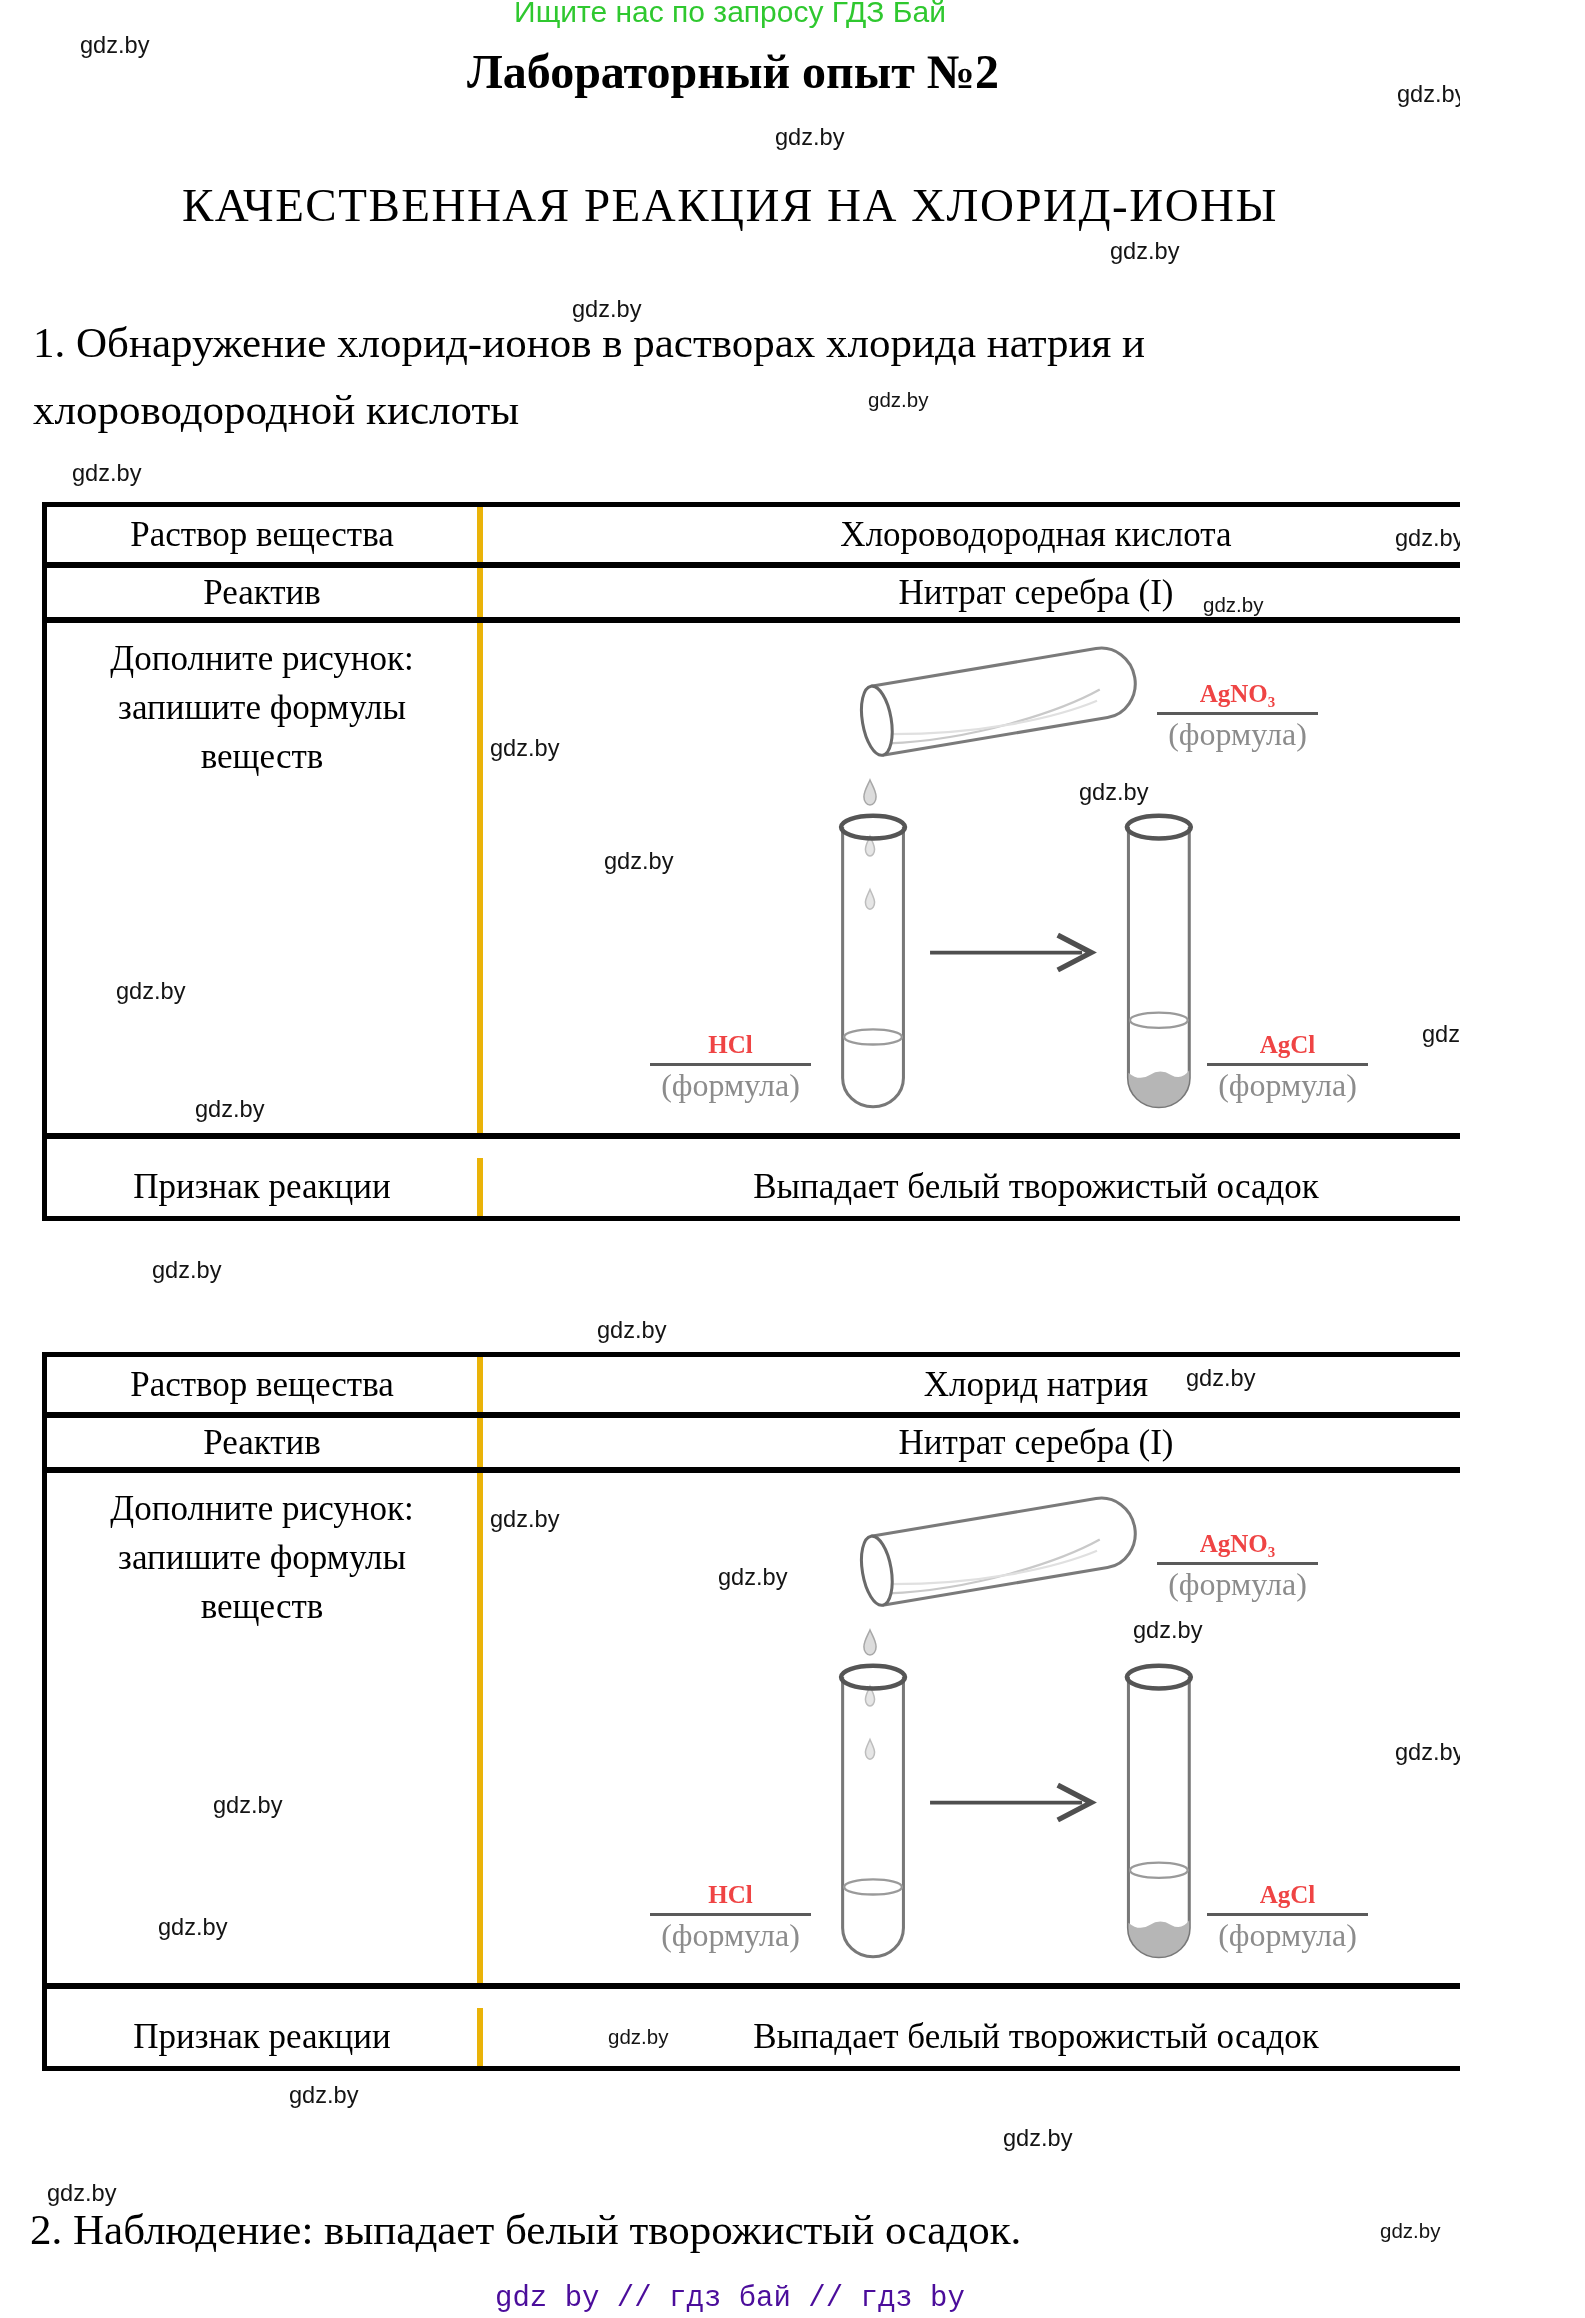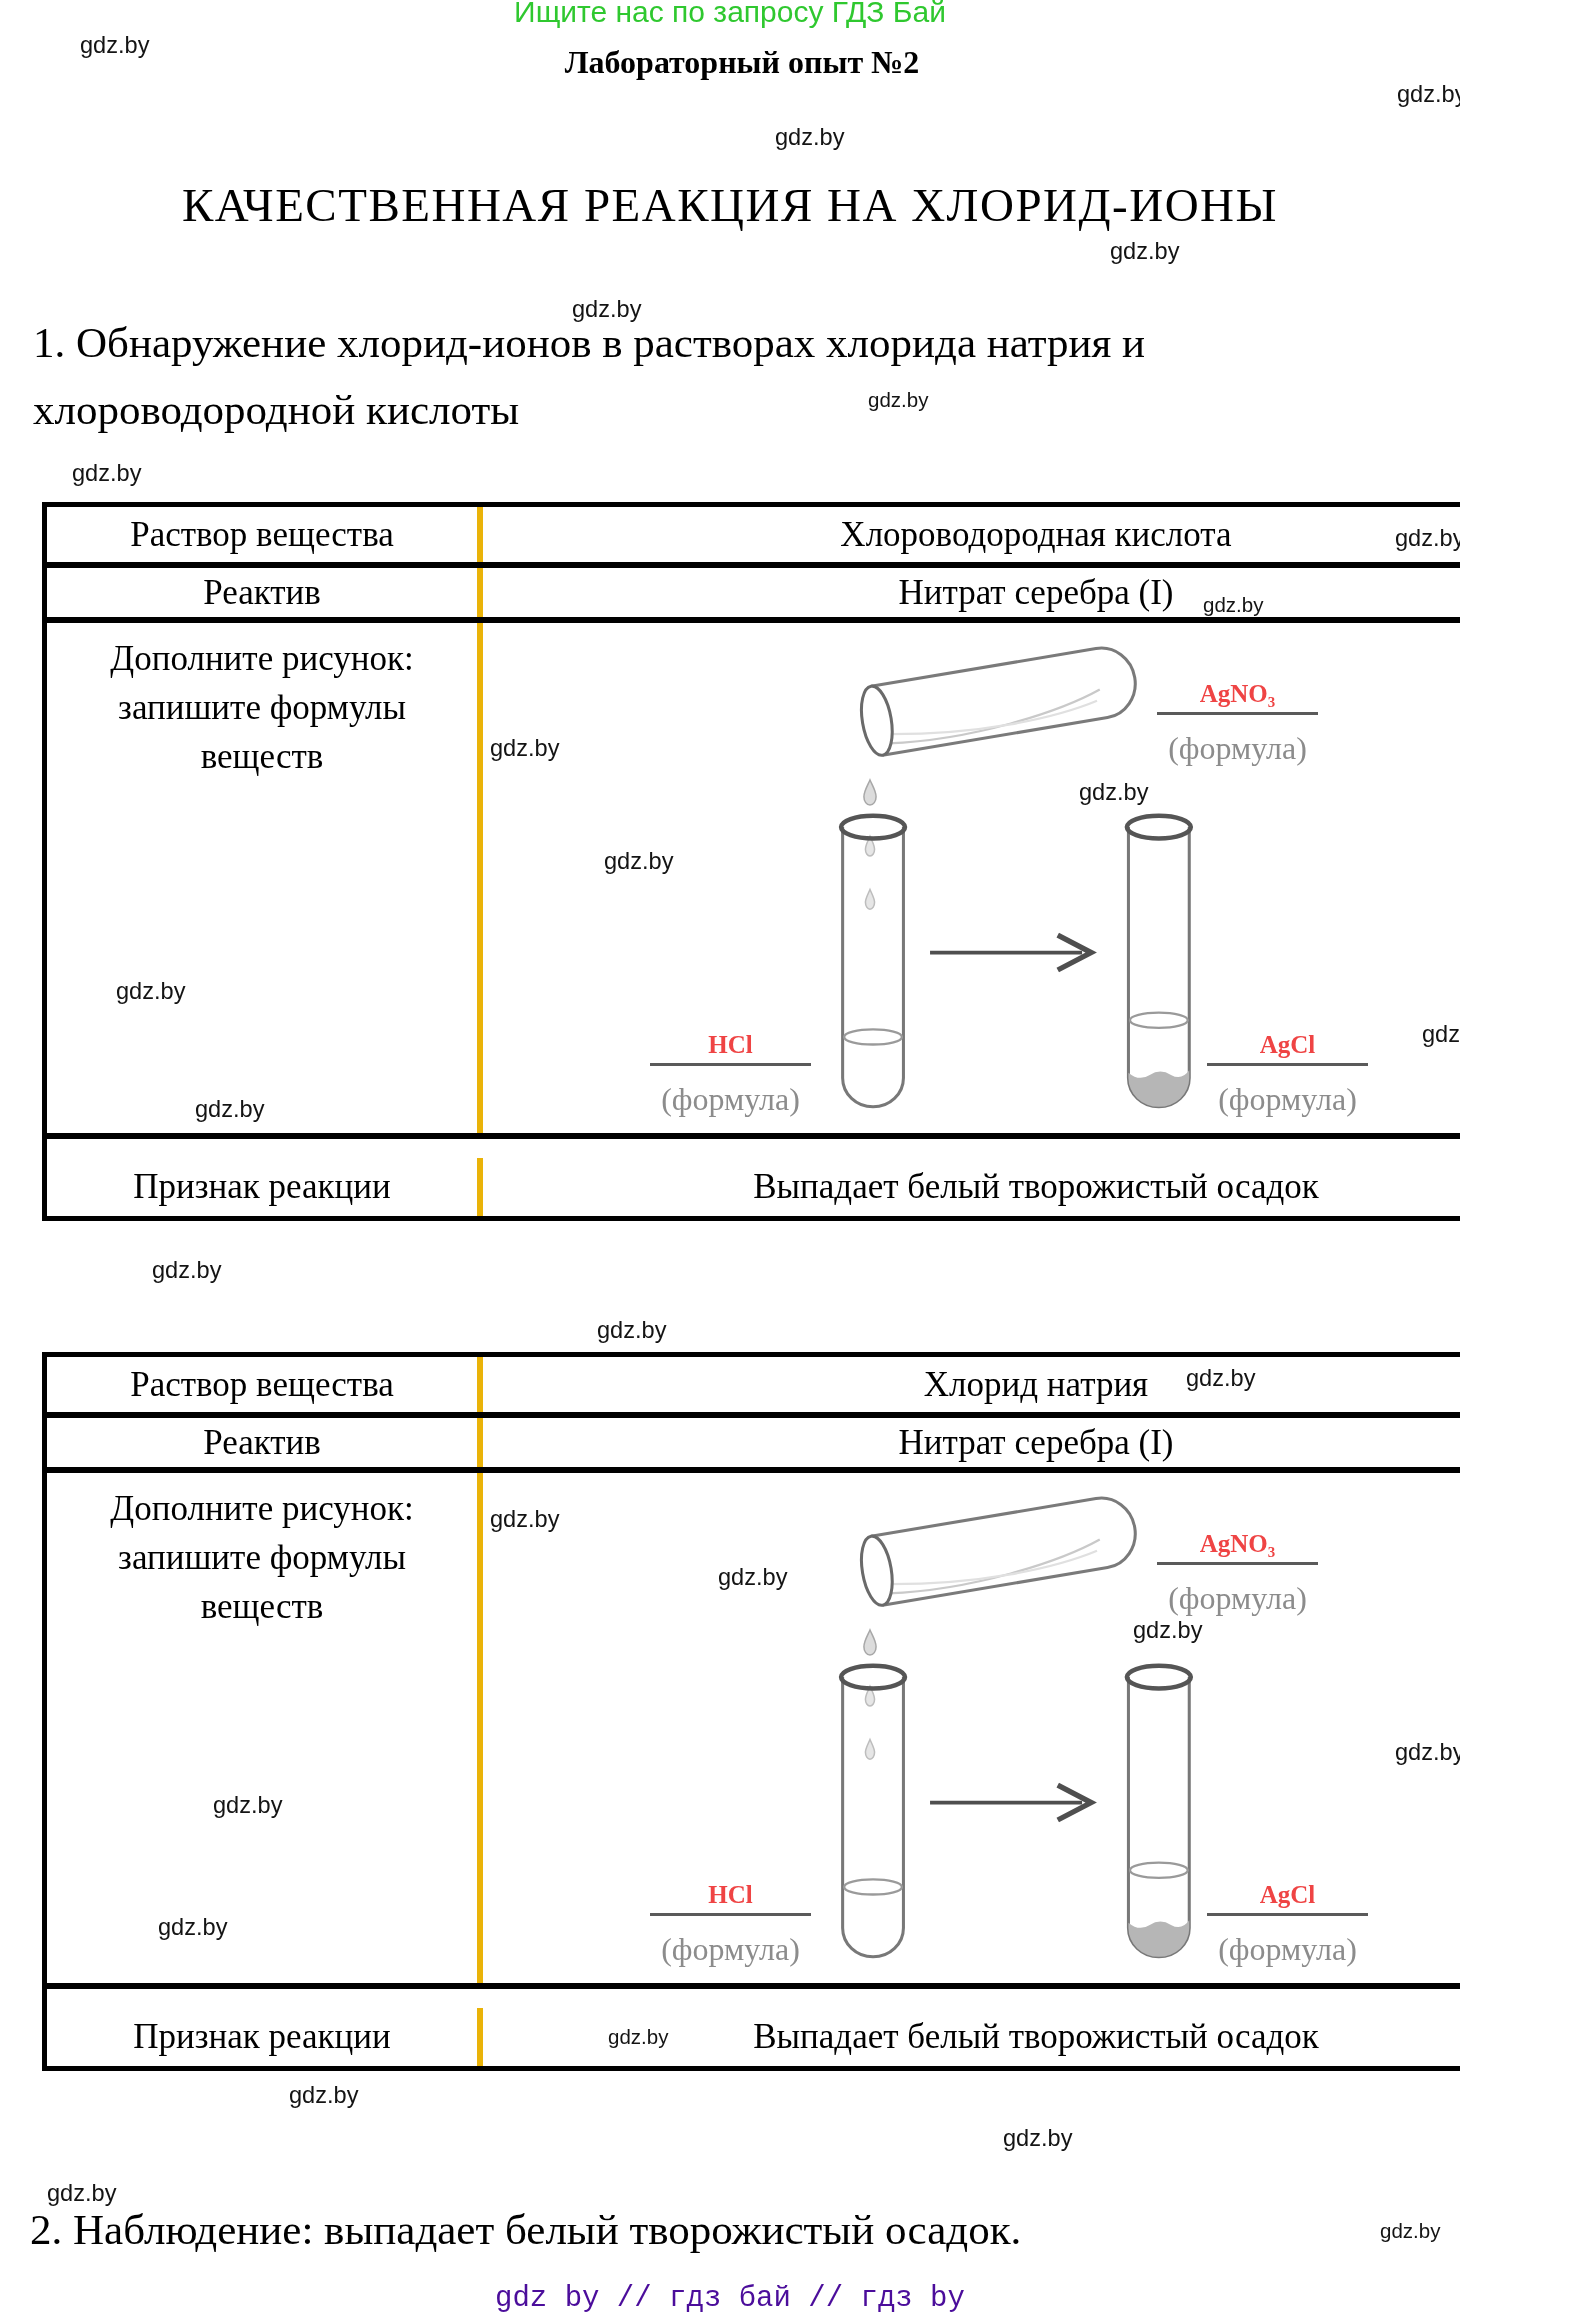--- a/index.html
+++ b/index.html
@@ -1,21 +1,21 @@
 <!DOCTYPE html>
 <html style="font-size:12px"><head>
 <meta charset="utf-8">
 <style>
   html,body{margin:0;padding:0;background:#fff;}
   .page{position:relative;width:1460px;height:2319px;background:#ffffff;overflow:hidden;
         font-family:"Liberation Serif","DejaVu Serif",serif;color:#000;}
   .banner{position:absolute;top:-4.6px;left:0;width:100%;text-align:center;
           font-family:"Liberation Sans","DejaVu Sans",sans-serif;font-size:30px;color:#2fc82f;}
-  .doc-title{position:absolute;top:44px;left:12px;width:100%;text-align:center;
-             font-weight:bold;font-size:32px;}
+  .doc-title{position:absolute;top:44px;left:3px;width:100%;text-align:center;
+             font-weight:bold;font-size:48px;}
   .main-heading{position:absolute;top:178px;left:0;width:100%;text-align:center;
                 font-size:47px;letter-spacing:1.5px;white-space:nowrap;}
   .sec-line{position:absolute;left:33px;font-size:43px;white-space:nowrap;}
   .sec-line.l1{top:318px;}
   .sec-line.l2{top:385px;}
   .observation{position:absolute;left:30px;top:2205px;font-size:43px;white-space:nowrap;}
   .footer{position:absolute;top:2282px;left:0;width:100%;text-align:center;
           font-family:Liberation Mono, monospace;font-size:29px;color:#4b0d9b;}
   
   .wm{position:absolute;font-family:"Liberation Sans","DejaVu Sans",sans-serif;
@@ -30,21 +30,21 @@
           flex-direction:column;align-items:center;justify-content:center;text-align:right;}
   .cell-r{flex:1;display:flex;align-items:center;justify-content:center;text-align:center;position:relative;padding-left:24px;}
   .r1{height:61px;} .r2{height:55px;} .r3{height:516px;} .r4{height:58px;}
   .r3 .cell-l{justify-content:flex-start;padding-top:10.6px;line-height:1.4;}
   
   .diag{position:absolute;left:477px;width:1087px;height:520px;z-index:3;}
   .diag svg{position:absolute;left:0;top:0;}
   .flabel{position:absolute;width:161px;text-align:center;}
   .f-name{font-weight:bold;font-size:25px;color:#ef4444;padding-bottom:3.8px;
           border-bottom:3px solid #5a5a5a;}
-  .f-hint{font-size:32px;color:#8c8c8c;padding-top:15px;}
+  .f-hint{font-size:32px;color:#8c8c8c;padding-top:1px;}
   .fl-agno3{left:680px;top:46px;}
   .fl-left{left:173px;top:397px;}
   .fl-right{left:730px;top:397px;}
 </style>
 </head>
 <body>
 
 <div class="page">
 
   <div class="banner">Ищите нас по запросу ГДЗ Бай</div>

